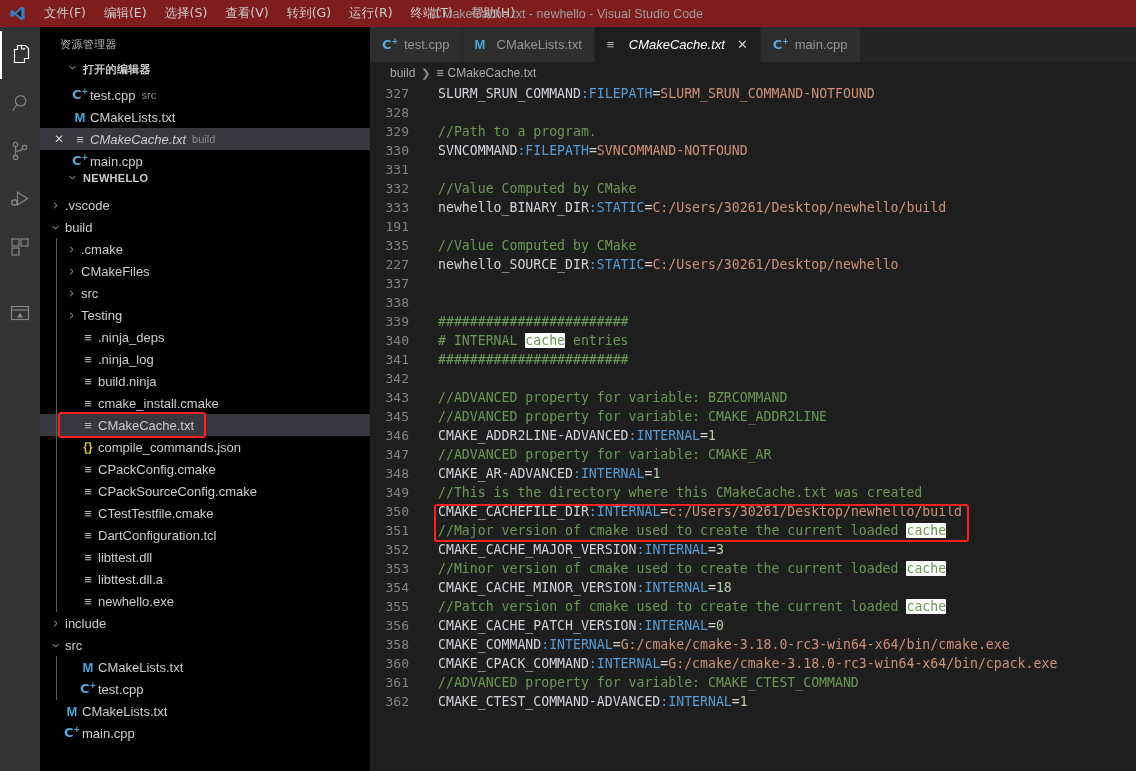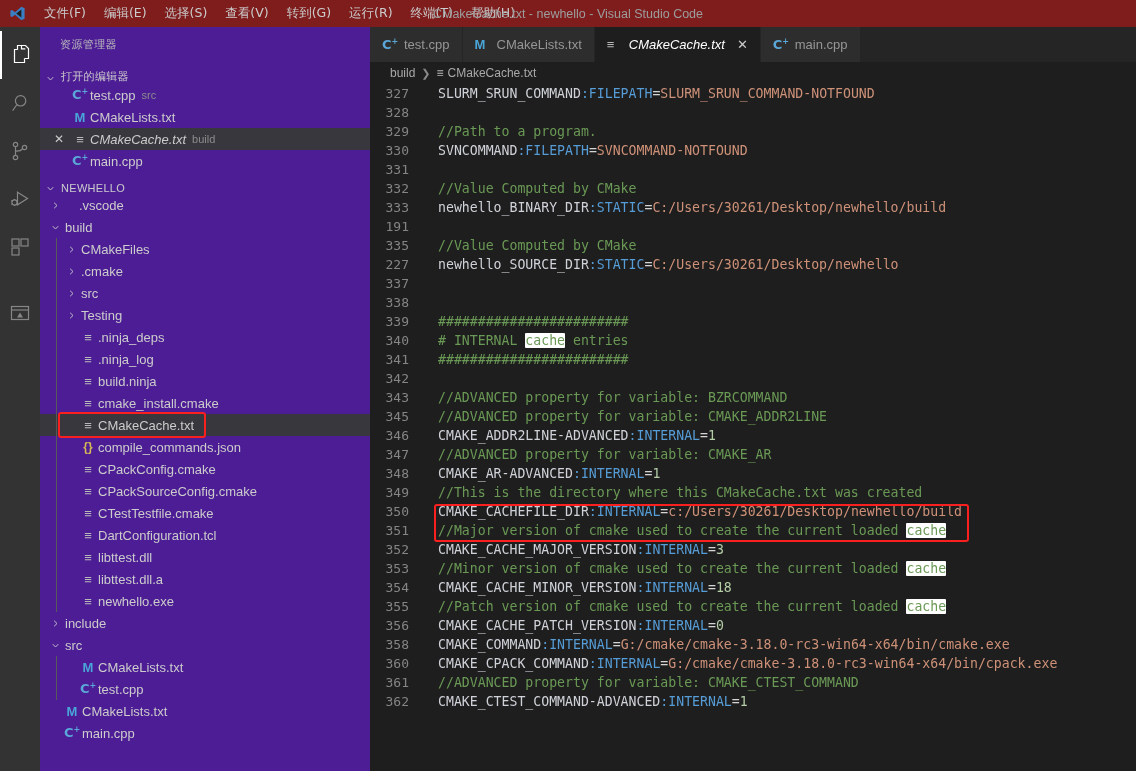--- a/index.html
+++ b/index.html
@@ -40,32 +40,32 @@
     width: 40px; height: 48px; display: flex; align-items: center; justify-content: center;
     position: relative; color: #868686;
   }
   .act-item.active { color: #ffffff; }
   .act-item.active::before {
     content: ""; position: absolute; left: 0; top: 0; bottom: 0; width: 2px; background: #ffffff;
   }
 
   
   .sidebar {
-    width: 330px; flex: 0 0 330px; background: #4c1d95; color: #cccccc;
+    width: 330px; flex: 0 0 330px; background: #000000; color: #cccccc;
     display: flex; flex-direction: column; overflow: hidden;
   }
   .sidebar-title {
     height: 35px; display: flex; align-items: center; padding-left: 20px;
     font-size: 11px; letter-spacing: .4px; color: #bbbbbb; text-transform: none;
     font-family: "DejaVu Sans", "Liberation Sans", sans-serif;
     flex: 0 0 35px;
   }
   .section-header {
-    height: 22px; display: flex; align-items: flex-end; gap: 3px;
-    font-size: 11px; font-weight: normal; color: #cccccc; padding-left: 2px;
+    height: 22px; display: flex; align-items: flex-start; gap: 3px;
+    font-size: 11px; font-weight: bold; color: #cccccc; padding-left: 24px;
     letter-spacing: .3px; flex: 0 0 22px;
   }
   .tree-row {
     height: 22px; display: flex; align-items: center; font-size: 13px; color: #cccccc;
     white-space: nowrap; position: relative; flex: 0 0 22px;
   }
   .tree-row.selected { background: #37373d; }
   .tree-row .twisty { width: 14px; display: inline-flex; align-items: center; justify-content: center; color: #cccccc; flex: 0 0 14px; }
   .tree-row .ficon { width: 20px; display: inline-flex; align-items: center; justify-content: center; flex: 0 0 20px; }
   .tree-row .lbl { font-size: 13px; }
@@ -254,50 +254,50 @@
         <span>NEWHELLO</span>
       </div>
       <div id="workspace-list">
           <div class="tree-row" style="padding-left: 8px;">
             <span class="twisty">
               <svg width="11" height="11" viewBox="0 0 16 16" fill="none" stroke="#cccccc" stroke-width="1.3">
                 <path d="M6 4 L10.2 8 L6 12"></path>
               </svg>
             </span>
             <span class="ficon" style="width: 0px; flex: 0 0 0px;"></span>
-            <span class="lbl" style="margin-left: 17px;">.vscode</span>
+            <span class="lbl" style="margin-left: 3px;">.vscode</span>
           </div>
           <div class="tree-row" style="padding-left: 8px;">
             <span class="twisty">
               <svg width="11" height="11" viewBox="0 0 16 16" fill="none" stroke="#cccccc" stroke-width="1.3">
                 <path d="M4 6 L8 10.2 L12 6"></path>
               </svg>
             </span>
             <span class="ficon" style="width: 0px; flex: 0 0 0px;"></span>
             <span class="lbl" style="margin-left: 3px;">build</span>
           </div>
           <div class="tree-row" style="padding-left: 24px;">
             <span class="indent-guide" style="left: 16px;"></span>
             <span class="twisty">
               <svg width="11" height="11" viewBox="0 0 16 16" fill="none" stroke="#cccccc" stroke-width="1.3">
                 <path d="M6 4 L10.2 8 L6 12"></path>
               </svg>
             </span>
             <span class="ficon" style="width: 0px; flex: 0 0 0px;"></span>
+            <span class="lbl" style="margin-left: 3px;">.cmake</span>
+          </div>
+          <div class="tree-row" style="padding-left: 24px;">
+            <span class="indent-guide" style="left: 16px;"></span>
+            <span class="twisty">
+              <svg width="11" height="11" viewBox="0 0 16 16" fill="none" stroke="#cccccc" stroke-width="1.3">
+                <path d="M6 4 L10.2 8 L6 12"></path>
+              </svg>
+            </span>
+            <span class="ficon" style="width: 0px; flex: 0 0 0px;"></span>
             <span class="lbl" style="margin-left: 3px;">CMakeFiles</span>
-          </div>
-          <div class="tree-row" style="padding-left: 24px;">
-            <span class="indent-guide" style="left: 16px;"></span>
-            <span class="twisty">
-              <svg width="11" height="11" viewBox="0 0 16 16" fill="none" stroke="#cccccc" stroke-width="1.3">
-                <path d="M6 4 L10.2 8 L6 12"></path>
-              </svg>
-            </span>
-            <span class="ficon" style="width: 0px; flex: 0 0 0px;"></span>
-            <span class="lbl" style="margin-left: 3px;">.cmake</span>
           </div>
           <div class="tree-row" style="padding-left: 24px;">
             <span class="indent-guide" style="left: 16px;"></span>
             <span class="twisty">
               <svg width="11" height="11" viewBox="0 0 16 16" fill="none" stroke="#cccccc" stroke-width="1.3">
                 <path d="M6 4 L10.2 8 L6 12"></path>
               </svg>
             </span>
             <span class="ficon" style="width: 0px; flex: 0 0 0px;"></span>
             <span class="lbl" style="margin-left: 3px;">src</span>

